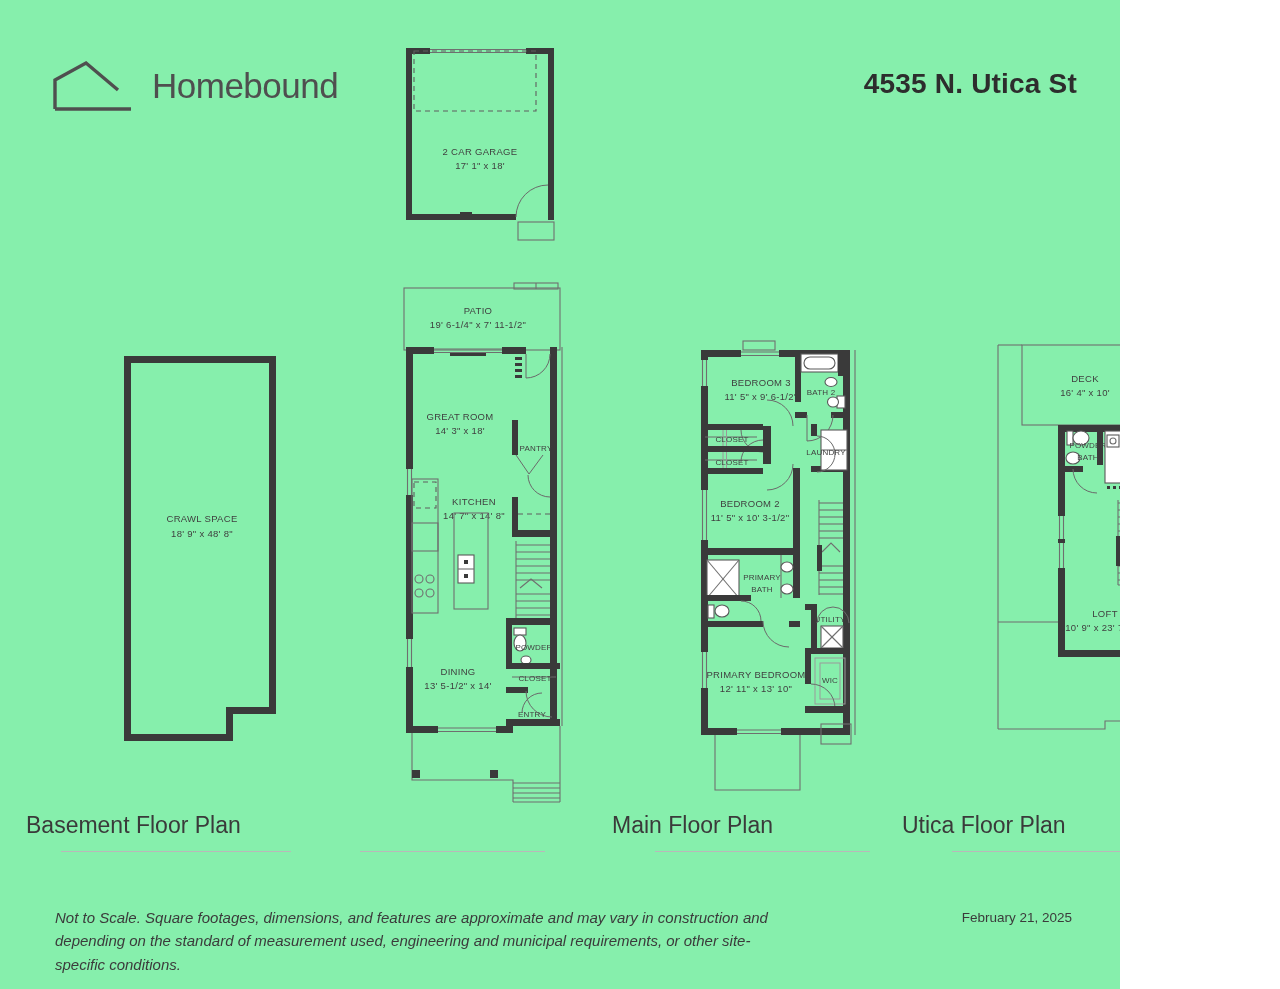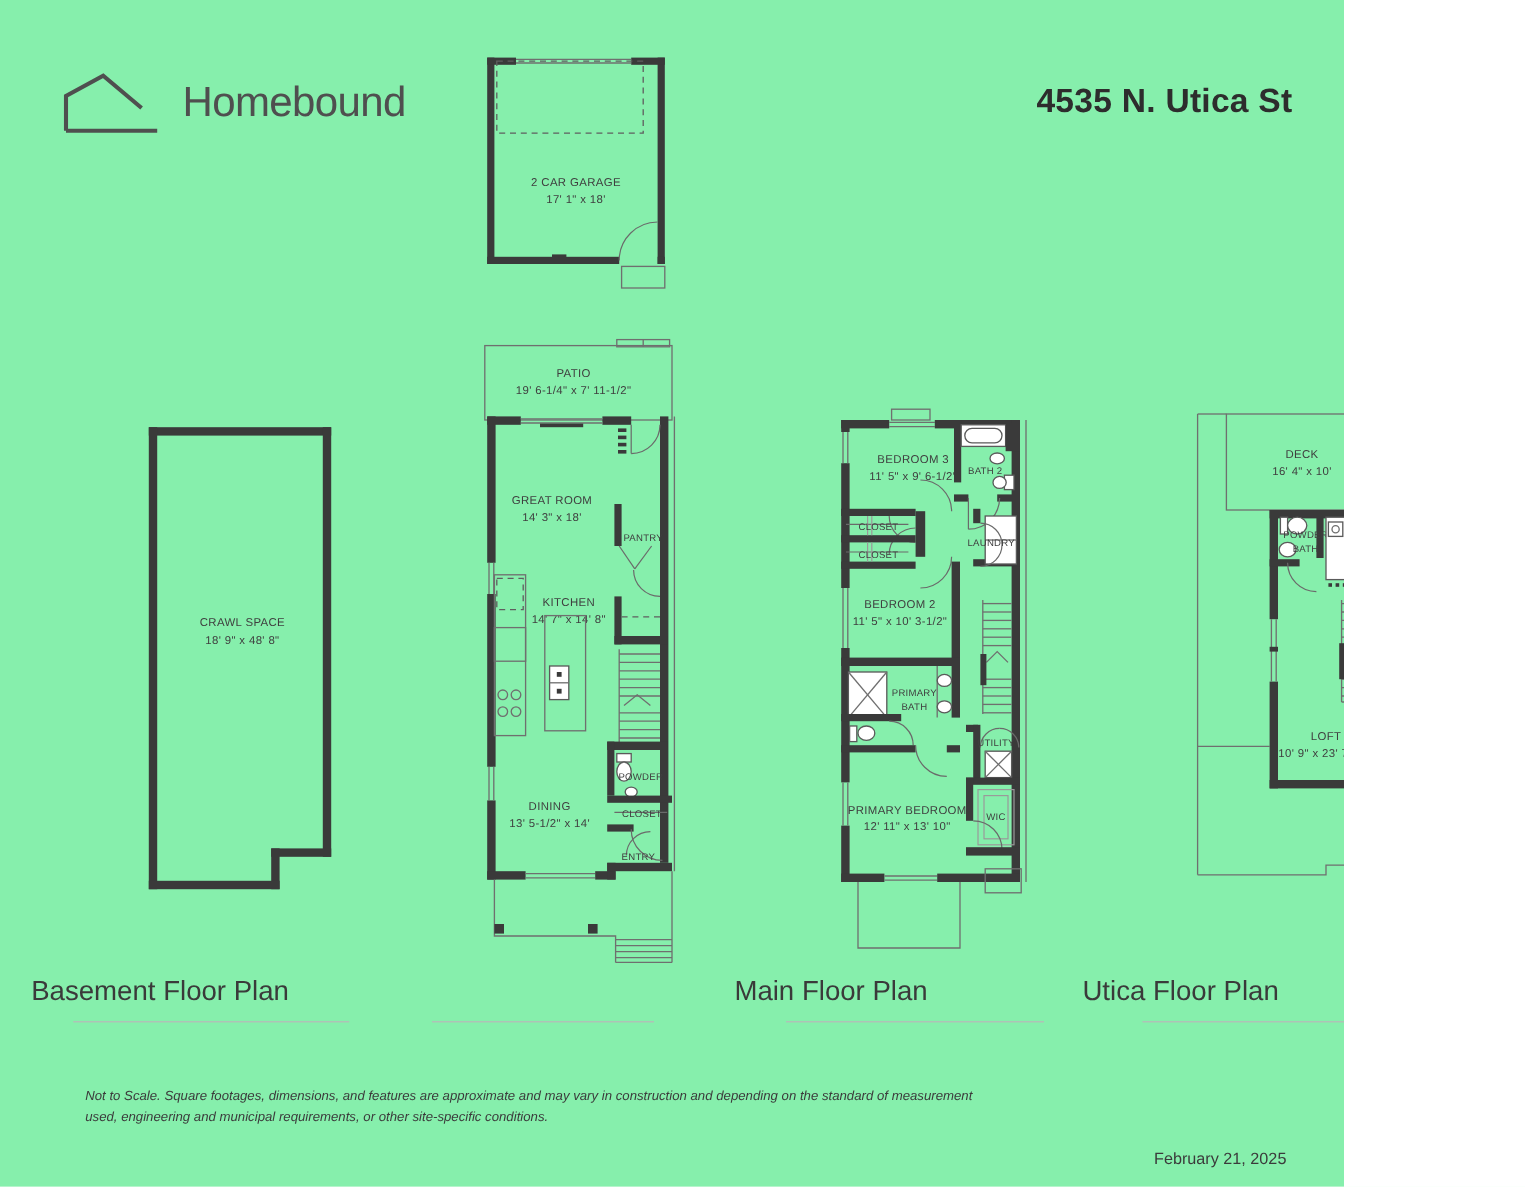--- a/index.html
+++ b/index.html
@@ -8,23 +8,23 @@
   
   #brand{position:absolute;left:52px;top:60px;display:flex;align-items:center;gap:18px;}
   #brand .word{font-size:35px;letter-spacing:-0.5px;color:#4f4f4f;font-weight:400;}
   #title-block{position:absolute;right:43px;top:68px;text-align:right;color:#2d2d2d;}
   #title-block .addr{font-size:28px;font-weight:700;letter-spacing:0.2px;}
   #title-block .specs{font-size:27px;font-weight:400;letter-spacing:1px;margin-top:2px;}
   
   .plan-title{position:absolute;width:300px;text-align:left;font-size:23px;color:#3a3a3a;top:812px;}
   .plan-underline{position:absolute;top:851px;height:1px;background:#b9b9b9;}
   
-  #disclaimer{position:absolute;left:71px;top:906px;width:745px;font-size:11px;font-style:italic;
+  #disclaimer{position:absolute;left:55px;top:906px;width:745px;font-size:15px;font-style:italic;
               color:#3b3b3b;line-height:1.55;}
-  #docdate{position:absolute;right:48px;top:910px;font-size:13.5px;color:#3b3b3b;margin-top:48px;}
+  #docdate{position:absolute;right:48px;top:910px;font-size:13.5px;color:#3b3b3b;}
   
   svg{position:absolute;overflow:visible;}
   .wall{fill:#3a3a3a;stroke:none;}
   .thin{stroke:#6f6f6f;stroke-width:1.1;fill:none;}
   .lite{stroke:#9a9a9a;stroke-width:1;fill:none;}
   .fix{stroke:#5a5a5a;stroke-width:1.1;fill:#ffffff;}
   .arc{stroke:#6a6a6a;stroke-width:1;fill:none;}
   .dash{stroke:#5f5f5f;stroke-width:1.1;fill:none;stroke-dasharray:5 4;}
   text.rm{font:9.5px "Liberation Sans",sans-serif;fill:#3f3f3f;text-anchor:middle;letter-spacing:.3px;}
   text.rs{font:8px "Liberation Sans",sans-serif;fill:#3f3f3f;text-anchor:middle;letter-spacing:.2px;}

